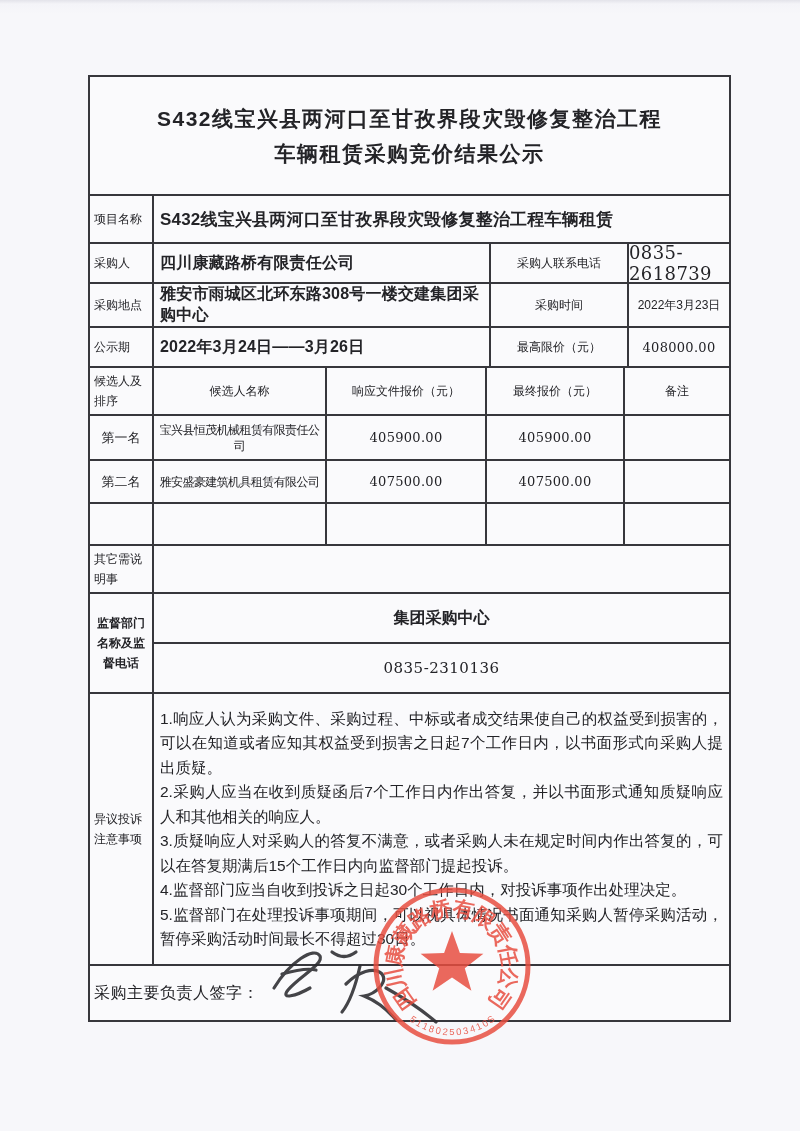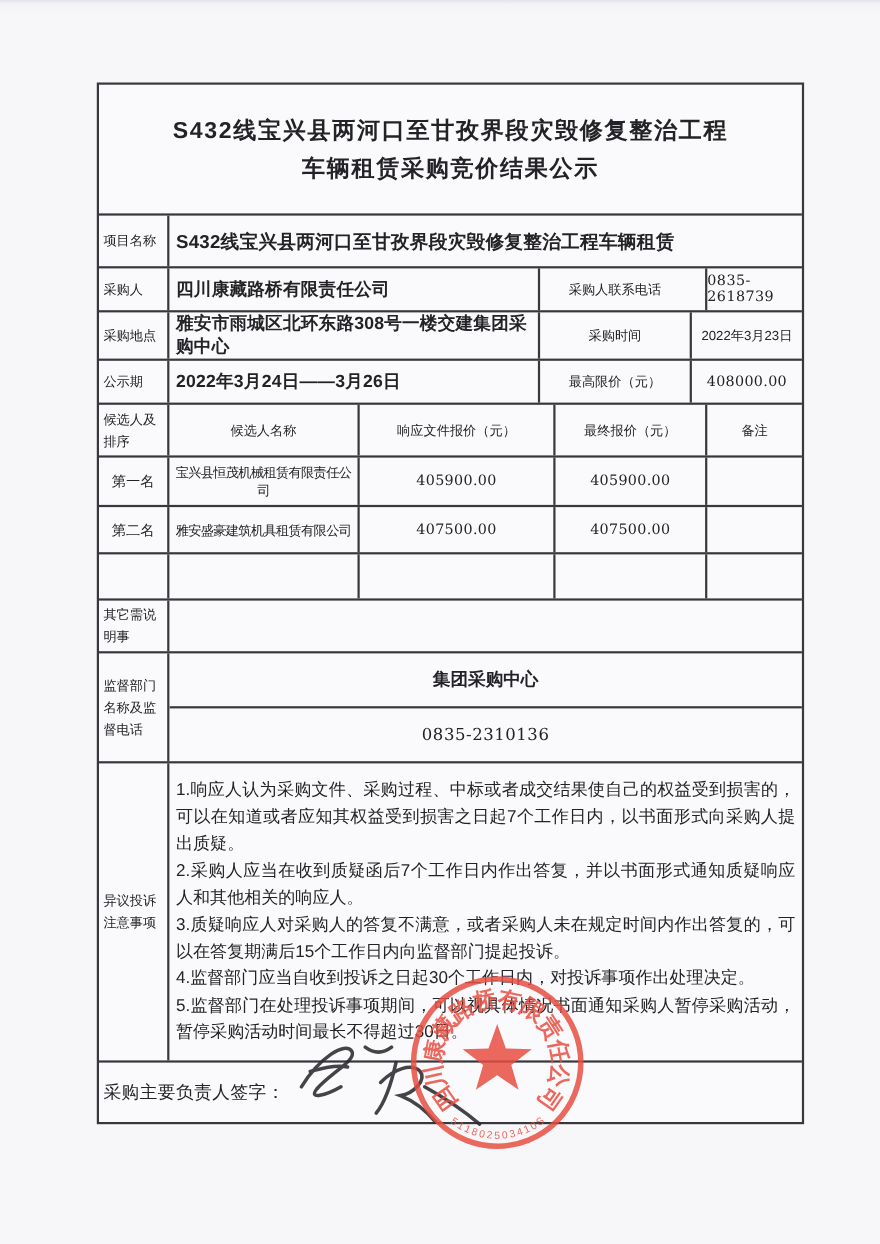--- a/index.html
+++ b/index.html
@@ -17,26 +17,26 @@
   .tbl{
     position:absolute;left:88px;top:75px;width:643px;
     border:2px solid var(--ln);background:rgba(252,252,254,.45);
   }
   .row{display:flex;align-items:stretch;}
   .row + .row{border-top:2px solid var(--ln);}
   .cell{display:flex;align-items:center;overflow:hidden;}
   .cell + .cell{border-left:2px solid var(--ln);}
   .w1{width:62px;flex:none;}
   .w2{width:173px;flex:none;}
-  .w3{width:178px;flex:none;}
+  .w3{width:160px;flex:none;}
   .w4{width:138px;flex:none;}
   .w23{width:337px;flex:none;}
   .wrest{flex:1;}
   .lab{font-size:12px;line-height:20px;padding:2px 4px;color:var(--ink);}
-  .cen{justify-content:center;text-align:left;}
+  .cen{justify-content:center;text-align:center;font-weight:bold;}
   .val{font-size:16px;font-weight:600;padding:2px 6px;letter-spacing:.2px;}
   .num{font-family:"DejaVu Serif",serif;font-size:14px;justify-content:center;text-align:center;letter-spacing:.3px;}
   .hd{font-size:12px;justify-content:center;text-align:center;padding:2px 4px;line-height:20px;}
   
   .title-row{height:117px;border-radius:31px;}
   .title-cell{flex:1;flex-direction:column;justify-content:center;}
   .title-line{font-size:21px;font-weight:700;letter-spacing:1.5px;line-height:35px;text-align:center;}
   .r-proj{height:48px;} .r-proj .val{font-size:17px;font-weight:700;}
   .r-pur{height:40px;}
   .r-loc{height:44px;}
@@ -45,21 +45,21 @@
   .r-b1{height:45px;} .r-b2{height:43px;} .r-b3{height:42px;}
   .r-oth{height:48px;}
   .r-sup{height:100px;}
   .r-obj{height:272px;}
   .r-sig{height:56px;}
   .name{font-size:12px;letter-spacing:-.6px;line-height:16px;justify-content:center;text-align:center;padding:2px 4px;}
   .sup-col{flex:1;flex-direction:column;padding:0;align-items:stretch;}
   .sup-a{height:48px;display:flex;align-items:center;justify-content:center;font-size:16px;font-weight:600;}
   .sup-b{flex:1;display:flex;align-items:center;justify-content:center;border-top:2px solid var(--ln);
          font-family:"DejaVu Serif",serif;font-size:15px;letter-spacing:.5px;}
-  .phone{font-family:"DejaVu Serif",serif;font-size:13px;justify-content:center;letter-spacing:.4px;margin-left:14px;}
+  .phone{font-family:"DejaVu Serif",serif;font-size:18px;justify-content:center;letter-spacing:.4px;}
   .small{font-size:13px;}
   .items{padding:8px 6px;font-size:15.5px;line-height:24.5px;text-align:justify;width:100%;}
   .sig-cell{flex:1;padding-left:4px;}
   .sig-label{font-size:16px;letter-spacing:.5px;}
   .stamp-svg{position:absolute;left:362px;top:876px;opacity:.84;}
   .sign-svg{position:absolute;left:256px;top:930px;}
 </style>
 </head>
 <body>
 

